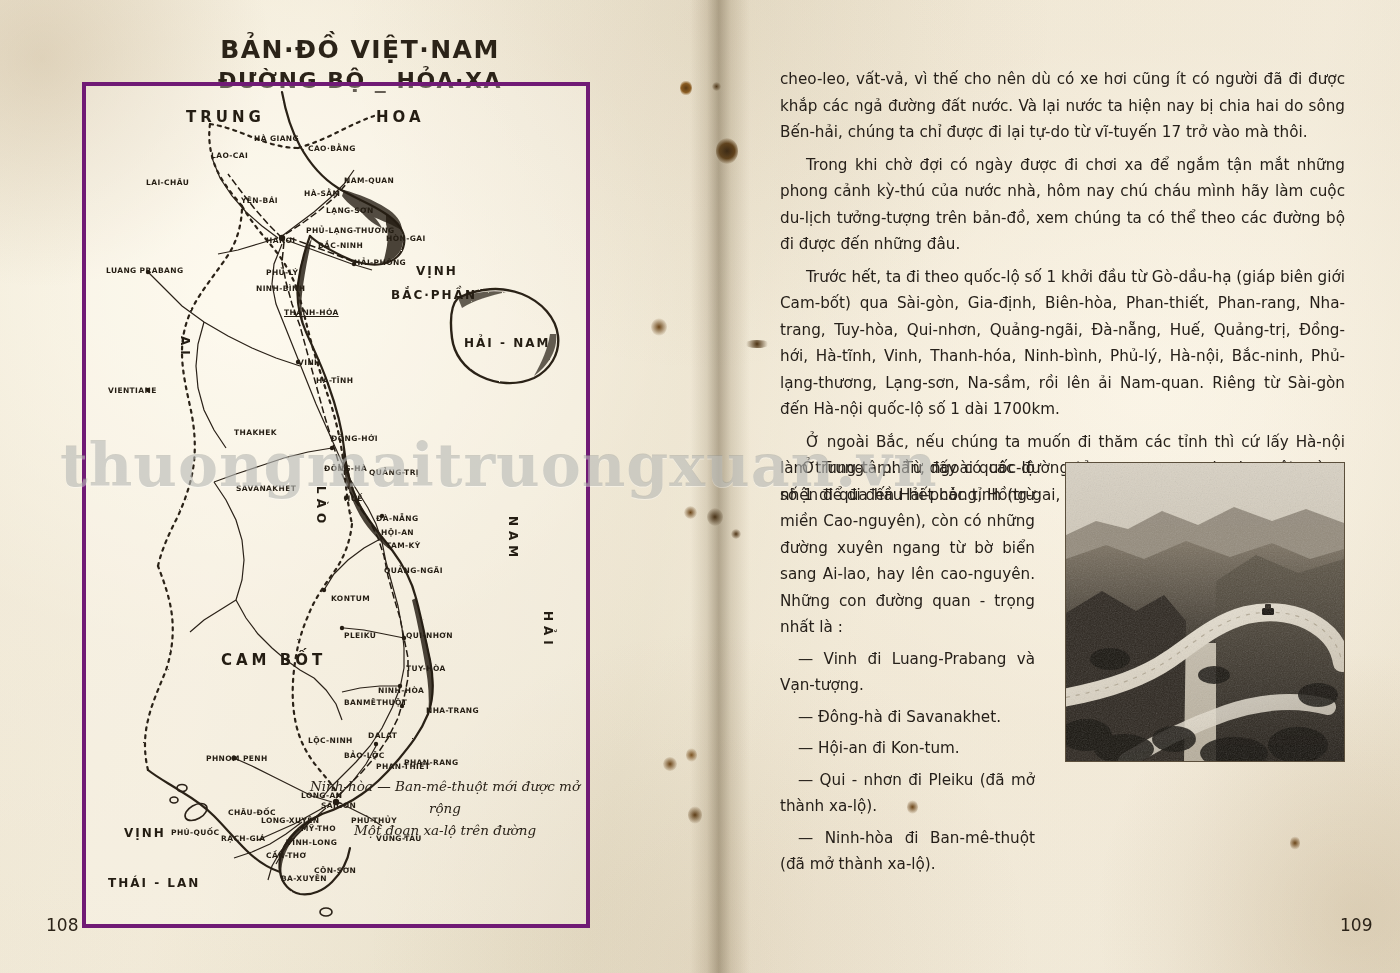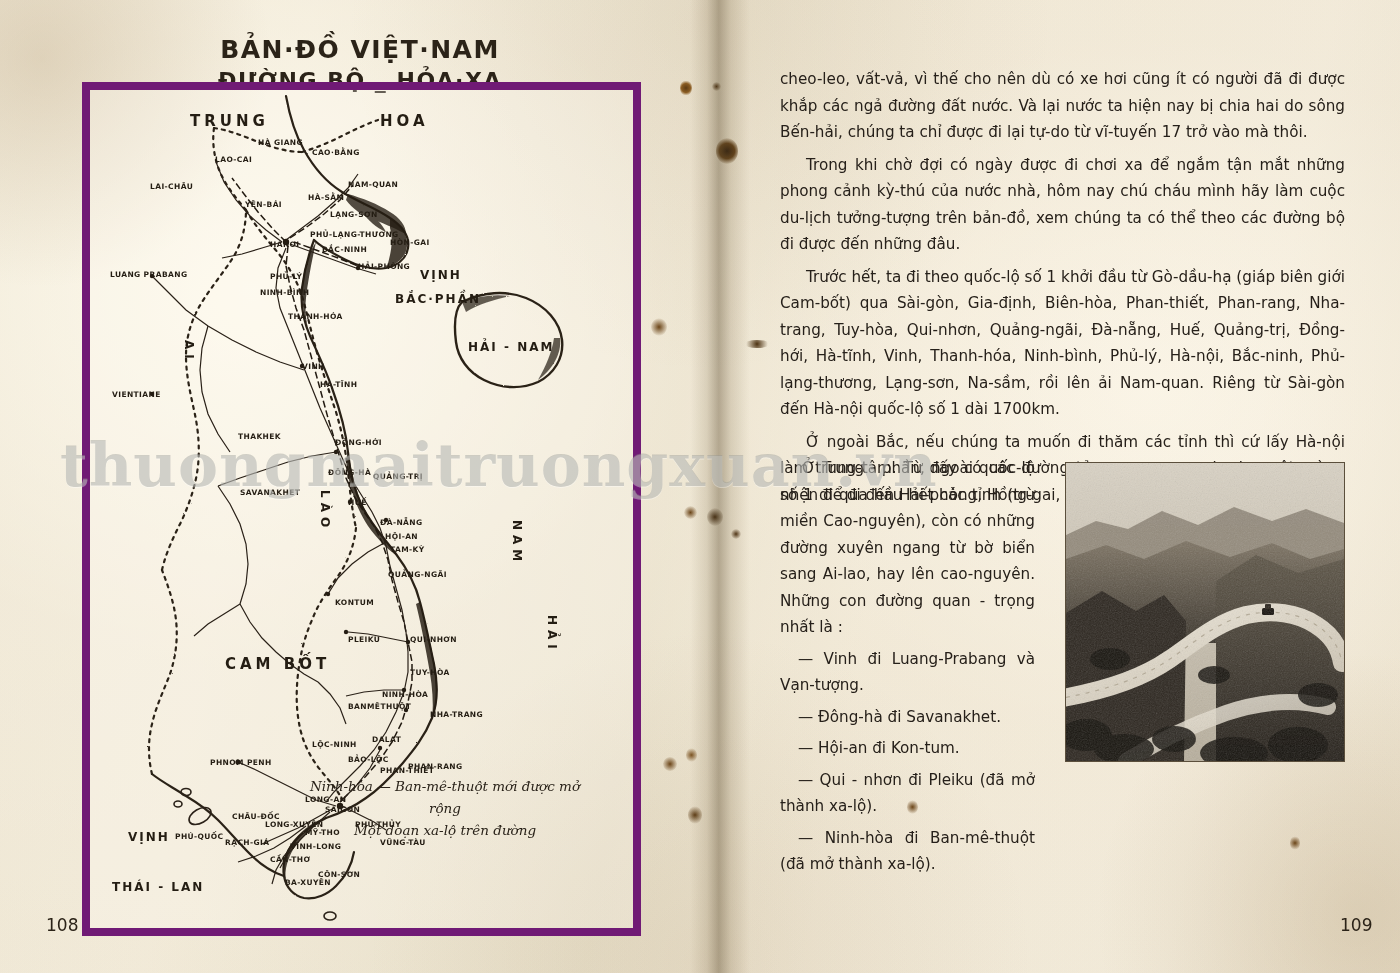--- a/index.html
+++ b/index.html
@@ -75,24 +75,23 @@
   .map-title .l2 {
     font-size: 22px;
     font-weight: bold;
     letter-spacing: 1.5px;
     margin-top: 4px;
   }
   .map-frame {
     position: absolute;
     left: 82px; top: 82px;
     width: 500px; height: 838px;
-    border: 8px solid #701a75;
+    border: 4px solid #701a75;
     background: rgba(255,253,245,0.28);
     overflow: hidden;
-    padding-left: 43px;
   }
   .map-svg { position: absolute; left: 0; top: 0; }
   .mlabel {
     position: absolute;
     font-family: "DejaVu Sans", sans-serif;
     color: #241d13;
     white-space: nowrap;
     letter-spacing: 0.5px;
   }
   .big { font-size: 15px; font-weight: bold; letter-spacing: 4px; }
@@ -390,21 +389,21 @@
         <div class="mlabel sml" style="left: 218px; top: 103px;">HÀ-SẰM</div>
         <div class="mlabel sml" style="left: 155px; top: 110px;">YÊN-BÁI</div>
         <div class="mlabel sml" style="left: 240px; top: 120px;">LẠNG-SƠN</div>
         <div class="mlabel sml" style="left: 220px; top: 140px;">PHỦ-LẠNG-THƯƠNG</div>
         <div class="mlabel sml" style="left: 300px; top: 148px;">HÒN-GAI</div>
         <div class="mlabel sml" style="left: 180px; top: 150px;">HANOI</div>
         <div class="mlabel sml" style="left: 232px; top: 155px;">BẮC-NINH</div>
         <div class="mlabel sml" style="left: 268px; top: 172px;">HẢI-PHÒNG</div>
         <div class="mlabel sml" style="left: 180px; top: 182px;">PHỦ-LÝ</div>
         <div class="mlabel sml" style="left: 170px; top: 198px;">NINH-BÌNH</div>
-        <div class="mlabel sml" style="left: 198px; top: 222px;">THANH-HÓA</div>
+        <div class="mlabel sml" style="left: 198px; top: 222px; text-decoration: underline;">THANH-HÓA</div>
         <div class="mlabel sml" style="left: 212px; top: 272px;">VINH</div>
         <div class="mlabel sml" style="left: 230px; top: 290px;">HÀ-TĨNH</div>
         <div class="mlabel sml" style="left: 148px; top: 342px;">THAKHEK</div>
         <div class="mlabel sml" style="left: 245px; top: 348px;">ĐỒNG-HỚI</div>
         <div class="mlabel sml" style="left: 238px; top: 378px;">ĐÔNG-HÀ</div>
         <div class="mlabel sml" style="left: 283px; top: 382px;">QUẢNG-TRỊ</div>
         <div class="mlabel sml" style="left: 150px; top: 398px;">SAVANAKHET</div>
         <div class="mlabel sml" style="left: 258px; top: 408px;">HUẾ</div>
         <div class="mlabel sml" style="left: 290px; top: 428px;">ĐÀ-NẴNG</div>
         <div class="mlabel sml" style="left: 295px; top: 442px;">HỘI-AN</div>

